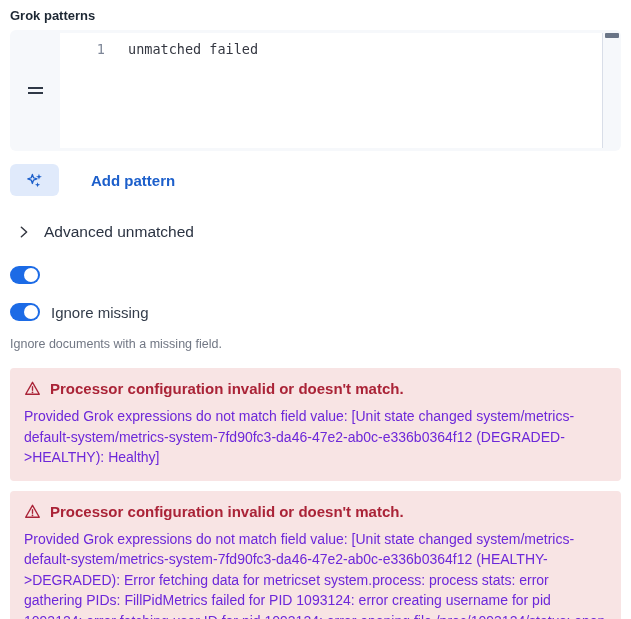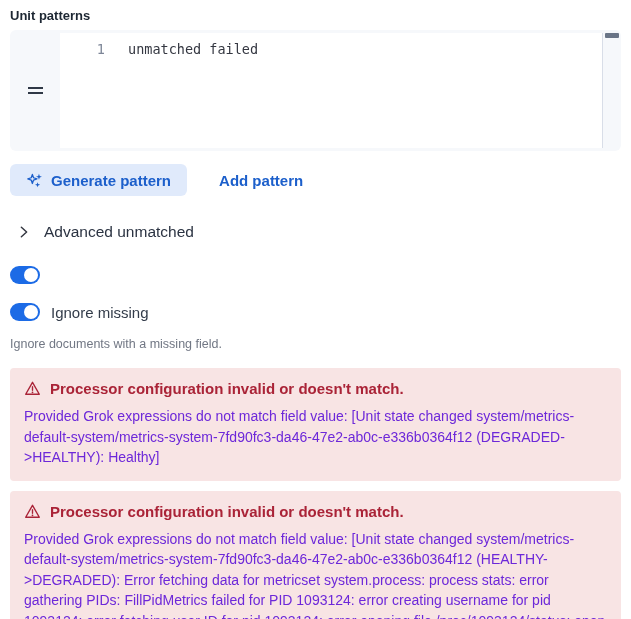--- a/index.html
+++ b/index.html
@@ -141,21 +141,21 @@
     color: #6d28d9;
     overflow-wrap: break-word;
   }
   .icon { display: inline-flex; flex: none; }
 </style>
 </head>
 <body>
 
 <div class="container">
 
-  <div class="form-label">Unit patterns</div>
+  <div class="form-label">Grok patterns</div>
 
   <div class="pattern-panel">
     <div class="handle-col">
       <span class="grab-icon icon">
           <span></span>
           <span></span>
         </span>
     </div>
     <div class="editor">
       <div class="code-line">
@@ -170,21 +170,20 @@
 
   <div class="actions-row">
     <button class="btn-generate">
       <span class="icon">
         <svg width="17" height="17" viewBox="0 0 16 16">
           <path d="M6 2.2 L7.1 5.4 L10.3 6.5 L7.1 7.6 L6 10.8 L4.9 7.6 L1.7 6.5 L4.9 5.4 Z" fill="none" stroke="#1c5fcb" stroke-width="1.2" stroke-linejoin="round"></path>
           <path d="M12.2 1.6 L12.9 3.7 L15 4.4 L12.9 5.1 L12.2 7.2 L11.5 5.1 L9.4 4.4 L11.5 3.7 Z" fill="#1c5fcb"></path>
           <path d="M10.9 9.6 L11.5 11.4 L13.3 12 L11.5 12.6 L10.9 14.4 L10.3 12.6 L8.5 12 L10.3 11.4 Z" fill="#1c5fcb"></path>
         </svg>
       </span>
-      <span>Generate pattern</span>
     </button>
     <button class="btn-add">Add pattern</button>
   </div>
 
   <div class="accordion-row">
     <span class="icon">
       <svg width="14" height="14" viewBox="0 0 16 16">
         <polyline points="5,2.5 11,8 5,13.5" fill="none" stroke="#343741" stroke-width="1.7" stroke-linecap="round" stroke-linejoin="round"></polyline>
       </svg>
     </span>

